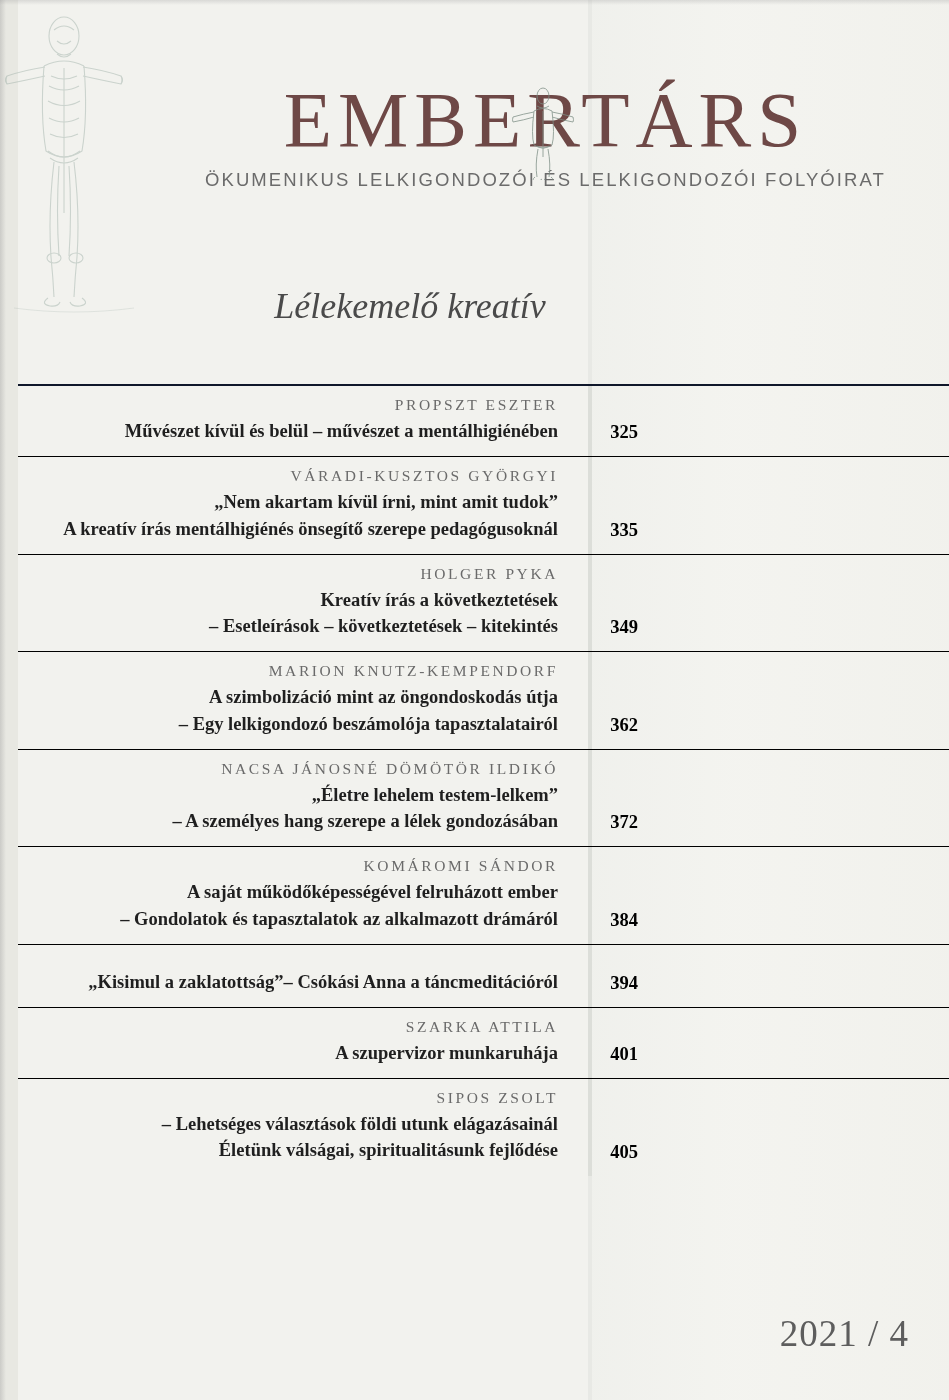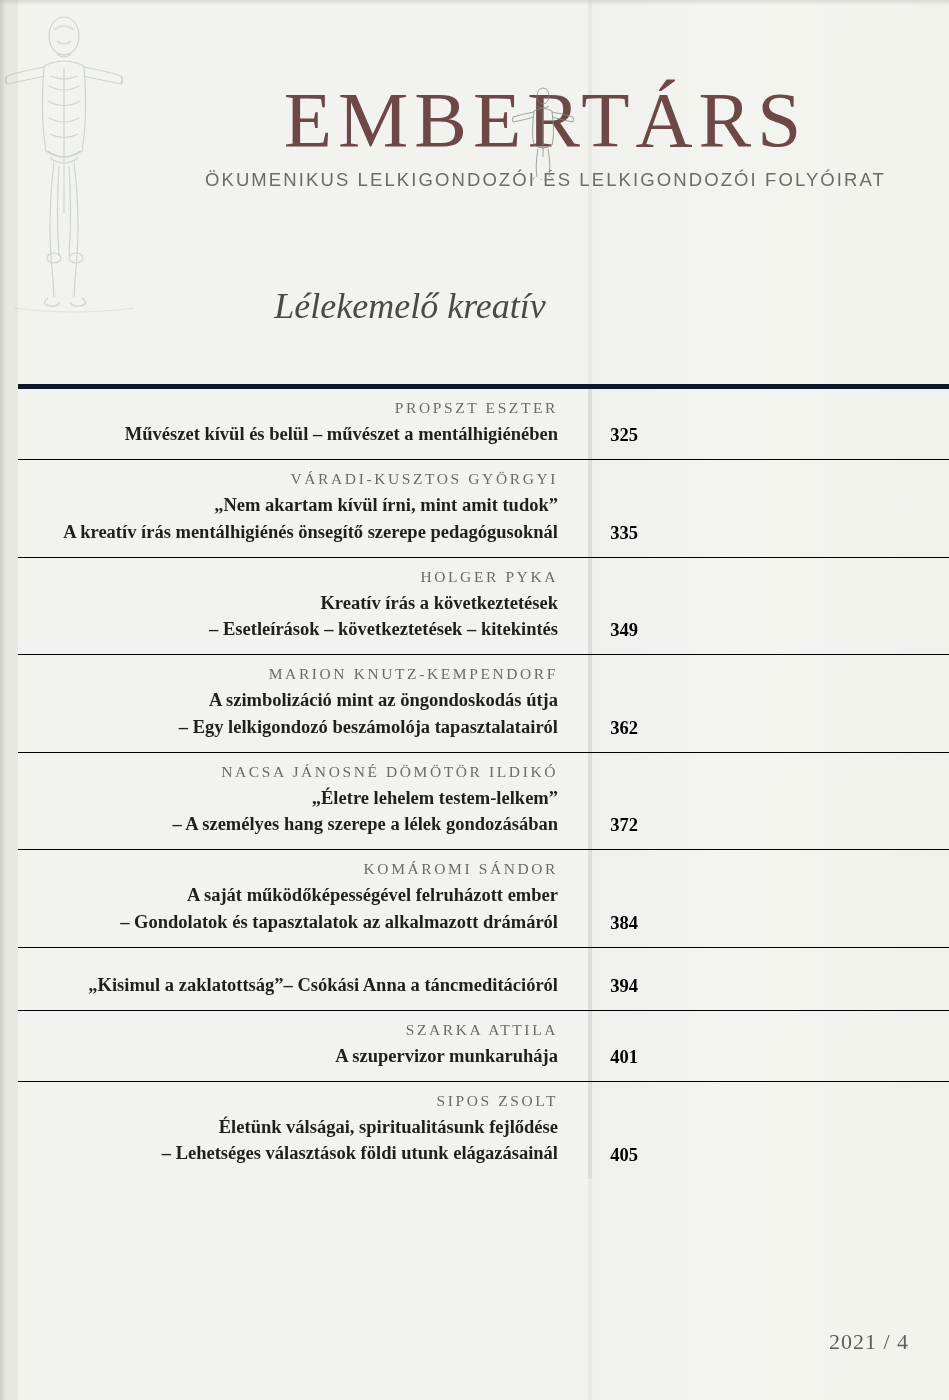--- a/index.html
+++ b/index.html
@@ -98,21 +98,21 @@
     width: 931px;
   }
   .toc-row {
     position: relative;
     display: flex;
     align-items: flex-end;
     min-height: 40px;
     padding: 10px 0 12px 0;
     border-top: 1px solid #000000;
   }
-  .toc-row:first-child { border-top: 5px solid #0f172a; }
+  .toc-row:first-child { border-top: 2px solid #0f172a; }
   .toc-texts {
     width: 556px;
     text-align: right;
     padding-right: 16px;
     box-sizing: border-box;
   }
   .author {
     font-size: 15.5px;
     letter-spacing: 2.6px;
     color: #6a6a6a;
@@ -140,21 +140,21 @@
     left: 570px;
     top: 0;
     width: 4px;
     height: 100%;
     background: rgba(210,214,208,.55);
   }
   .issue-number {
     position: absolute;
     right: 40px;
     bottom: 45px;
-    font-size: 22px;
+    font-size: 37px;
     color: #5d5d5d;
     letter-spacing: 1px;
     margin-top: 28px;
   }
   .edge-shadow-left {
     position: absolute;
     left: 0; top: 0; width: 6px; height: 1400px;
     background: linear-gradient(90deg, rgba(150,150,150,.35), rgba(150,150,150,0));
   }
   .edge-shadow-top {
@@ -311,22 +311,22 @@
         <div class="author">SZARKA ATTILA</div>
         <div class="title-line">A szupervizor munkaruhája</div>
       </div>
       <div class="page-num">401</div>
     </div>
 
     <div class="toc-row">
       <div class="band"></div>
       <div class="toc-texts">
         <div class="author">SIPOS ZSOLT</div>
+        <div class="title-line">– Lehetséges választások földi utunk elágazásainál</div>
         <div class="title-line">Életünk válságai, spiritualitásunk fejlődése</div>
-        <div class="title-line">– Lehetséges választások földi utunk elágazásainál</div>
       </div>
       <div class="page-num">405</div>
     </div>
 
   </div>
 
   <div class="issue-number">2021 / 4</div>
 
   <div class="edge-shadow-left"></div>
   <div class="edge-shadow-top"></div>

